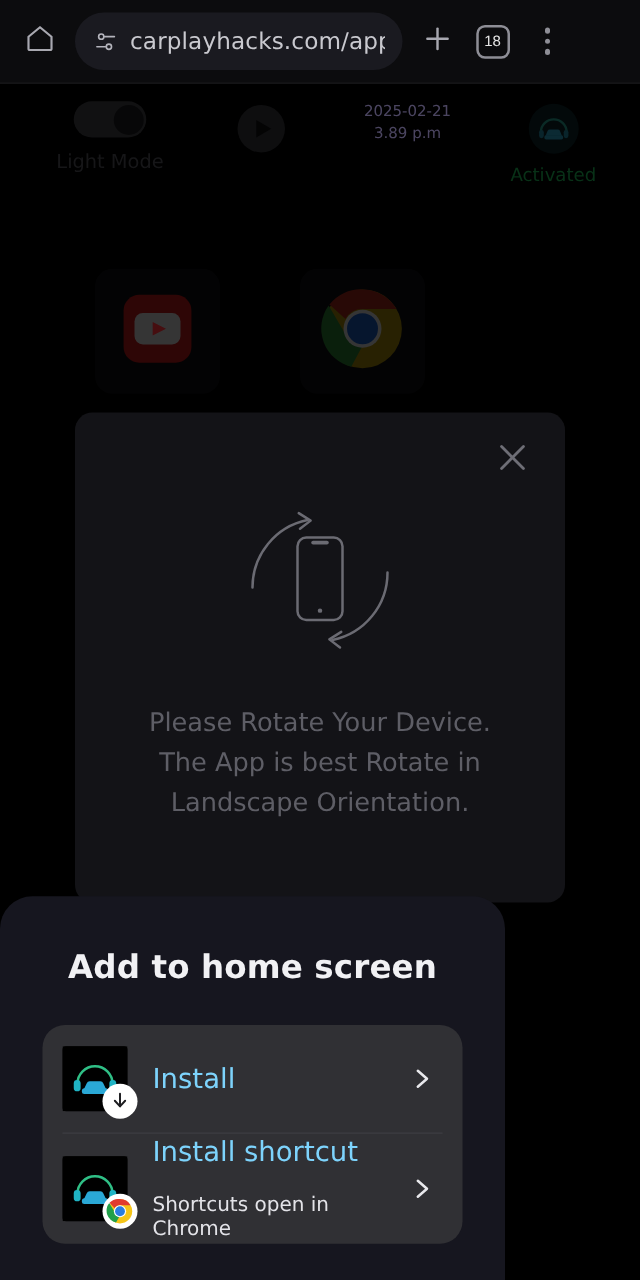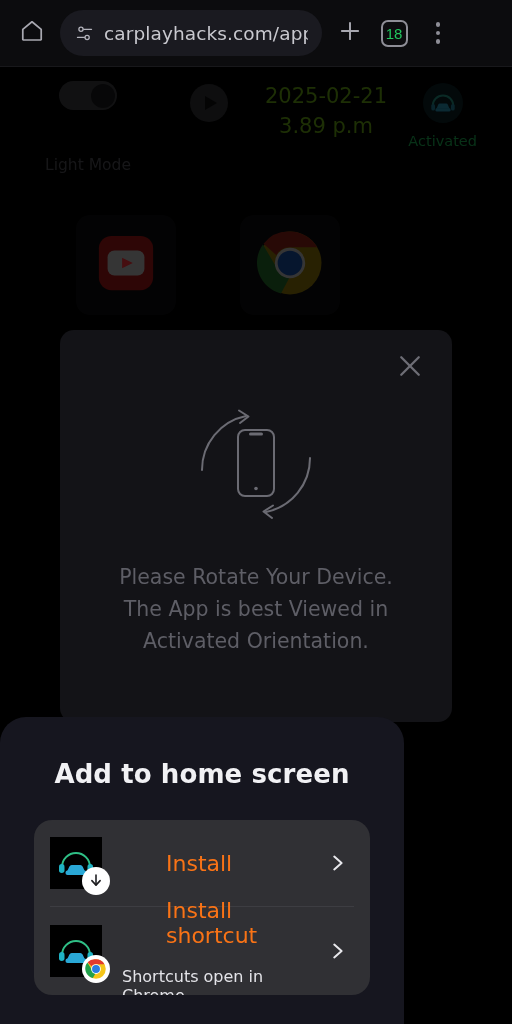--- a/index.html
+++ b/index.html
@@ -62,22 +62,22 @@
     flex: 0 0 auto;
     position: relative;
   }
   .tab-square {
     width: 27px; height: 27px;
     border: 2px solid #8e8e96;
     border-radius: 7px;
     display: flex; align-items: center; justify-content: center;
   }
   .tab-count {
-    color: #22c55e;
-    font-size: 15px;
+    color: #e5e5e5;
+    font-size: 12px;
     font-family: "Liberation Sans", sans-serif;
     line-height: 1;
   }
   .dot3 { display: flex; flex-direction: column; gap: 4px; align-items: center; }
   .dot3 i { width: 4.5px; height: 4.5px; border-radius: 50%; background: #8e8e96; display: block; }
 
   
   .app-page {
     position: absolute;
     top: 67px; left: 0;
@@ -85,21 +85,21 @@
     background: #000;
   }
   .app-topbar {
     position: relative;
     height: 90px;
     display: flex;
     align-items: flex-start;
     padding: 14px 18px 0 18px;
   }
   .tb-cell { display: flex; flex-direction: column; align-items: center; }
-  .tb-toggle-cell { width: 150px; gap: 36px; }
+  .tb-toggle-cell { width: 150px; }
   .toggle {
     width: 58px; height: 29px;
     border-radius: 15px;
     background: #2e2e31;
     position: relative;
   }
   .toggle .knob {
     position: absolute; top: 2.5px; right: 2.5px;
     width: 24px; height: 24px; border-radius: 50%;
     background: #141416;
@@ -118,22 +118,22 @@
   }
   .play-tri {
     width: 0; height: 0;
     border-left: 12px solid #0b0b0d;
     border-top: 7.5px solid transparent;
     border-bottom: 7.5px solid transparent;
     margin-left: 3px;
   }
   .clock-cell { width: 140px; }
   .clock-date, .clock-time {
-    color: #4d7c0f;
-    font-size: 21px;
+    color: #c4b5fd;
+    font-size: 12px;
     font-family: "DejaVu Sans", sans-serif;
     line-height: 1.45;
   }
   .act-cell { width: 110px; padding-top: 2px; }
   .act-badge {
     width: 40px; height: 40px; border-radius: 50%;
     background: #08191c;
     display: flex; align-items: center; justify-content: center;
   }
   .act-label {
@@ -228,24 +228,23 @@
   .badge {
     position: absolute;
     right: -8px; bottom: -6px;
     width: 28px; height: 28px;
     border-radius: 50%;
     background: #fff;
     display: flex; align-items: center; justify-content: center;
   }
   .row-text { flex: 1 1 auto; padding-left: 20px; }
   .row-title {
-    color: #f97316;
+    color: #7dd3fc;
     font-size: 22px;
     font-family: "DejaVu Sans", sans-serif;
-    margin-left: 44px;
   }
   .row-sub {
     color: #e3e3e8;
     font-size: 16px;
     margin-top: 19px;
     font-family: "DejaVu Sans", sans-serif;
   }
   .chev { flex: 0 0 auto; display: flex; }
 </style>
 </head>
@@ -375,21 +374,21 @@
         <rect x="52" y="34" width="36" height="66" rx="7"></rect>
         <rect x="63" y="36.5" width="14" height="3" rx="1.5" fill="#6b6b73" stroke="none"></rect>
         <circle cx="70" cy="92.5" r="1.8" fill="#6b6b73" stroke="none"></circle>
         <path d="M16 74a55 55 0 0 1 44-54" stroke-linecap="round"></path>
         <path d="M53 14.5 62.5 20.5 54 27" stroke-linecap="round" stroke-linejoin="round" fill="none"></path>
         <path d="M124 62a55 55 0 0 1-44 54" stroke-linecap="round"></path>
         <path d="M87 109.5 77.5 115.5 86 122" stroke-linecap="round" stroke-linejoin="round" fill="none"></path>
       </svg>
     </div>
 
-    <div class="rotate-text">Please Rotate Your Device. The App is best Viewed in Activated Orientation.</div>
+    <div class="rotate-text">Please Rotate Your Device. The App is best Rotate in Landscape Orientation.</div>
   </div>
 
   <div class="sheet">
     <div class="sheet-title">Add to home screen</div>
 
     <div class="sheet-card">
 
       <div class="sheet-row">
         <div class="row-icon">
           <svg width="52" height="52" viewBox="0 0 52 52">

